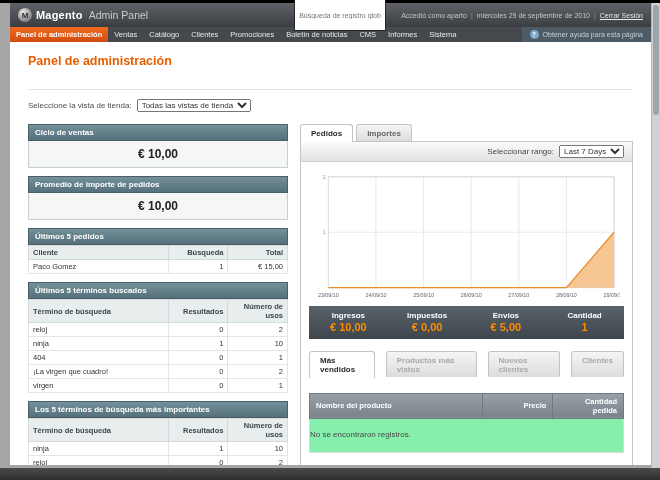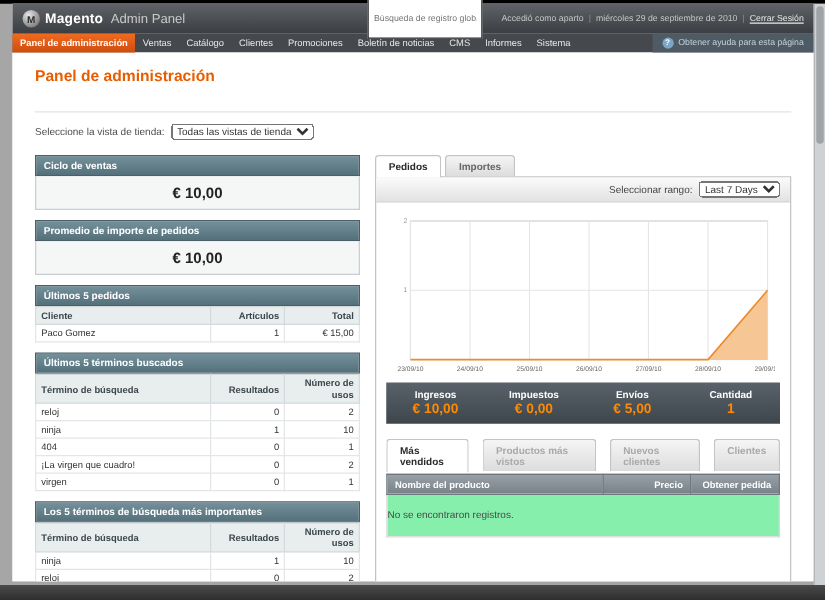--- a/index.html
+++ b/index.html
@@ -61,21 +61,21 @@
   .panel { border:1px solid #c4c4c4; background:#fff; min-height:326px; padding-bottom:8px; }
   .range-bar { background:linear-gradient(#fbfbfb,#e2e2e2); border-bottom:1px solid #d0d0d0; padding:3px 8px; display:flex; justify-content:flex-end; align-items:center; gap:5px; font-size:8px; color:#444; }
   .chart-wrap { padding:8px 12px 0; }
   .chart { display:block; width:100%; height:auto; }
 
   .stats-row { display:flex; background:linear-gradient(#59626a,#3e464c); margin:6px 8px 0; padding:5px 0 6px; }
   .stat { flex:1; text-align:center; }
   .stat-label { display:block; color:#fff; font-size:8px; font-weight:bold; }
   .stat-value { display:block; color:#ff8a00; font-size:11px; font-weight:bold; margin-top:1px; }
 
-  .bottom-tabs { display:flex; gap:11px; margin:12px 8px 2px;justify-content:flex-end; }
+  .bottom-tabs { display:flex; gap:11px; margin:12px 8px 16px;justify-content:flex-end; }
   .products { margin:0 8px; }
   .products table { width:100%; border-collapse:collapse; font-size:7.5px; table-layout:fixed;padding-left:35px; }
   .products th { background:linear-gradient(#98a1a6,#79838a); color:#fff; font-weight:bold; text-align:left; padding:3px 6px; border:1px solid #6e787e; }
   .products th.num { text-align:right; }
   .products th:first-child { width:55%; }
   .products td.empty { background:#86efac; border:1px solid #d9d9d9; border-top:none; text-align:left; font-size:8px; color:#4a4a4a; padding:11px 0 13px; }
 </style>
 </head>
 <body>
 
@@ -139,21 +139,21 @@
           <div class="box-head">Promedio de importe de pedidos</div>
           <div class="box-value">€ 10,00</div>
         </div>
 
         <div class="box">
           <div class="box-head">Últimos 5 pedidos</div>
           <table>
               <thead>
                 <tr>
                   <th>Cliente</th>
-                  <th class="num">Artículos</th>
+                  <th class="num">Búsqueda</th>
                   <th class="num">Total</th>
                 </tr>
               </thead>
               <tbody>
                 <tr>
                   <td>Paco Gomez</td>
                   <td class="num">1</td>
                   <td class="num">€ 15,00</td>
                 </tr>
               </tbody>
@@ -296,21 +296,21 @@
               <div class="tab disabled">Productos más vistos</div>
               <div class="tab disabled">Nuevos clientes</div>
               <div class="tab disabled">Clientes</div>
             </div>
           <div class="products">
             <table>
                 <thead>
                   <tr>
                     <th>Nombre del producto</th>
                     <th class="num">Precio</th>
-                    <th class="num">Obtener pedida</th>
+                    <th class="num">Cantidad pedida</th>
                   </tr>
                 </thead>
                 <tbody>
                   <tr>
                     <td class="empty" colspan="3">No se encontraron registros.</td>
                   </tr>
                 </tbody>
               </table>
           </div>
         </div>

